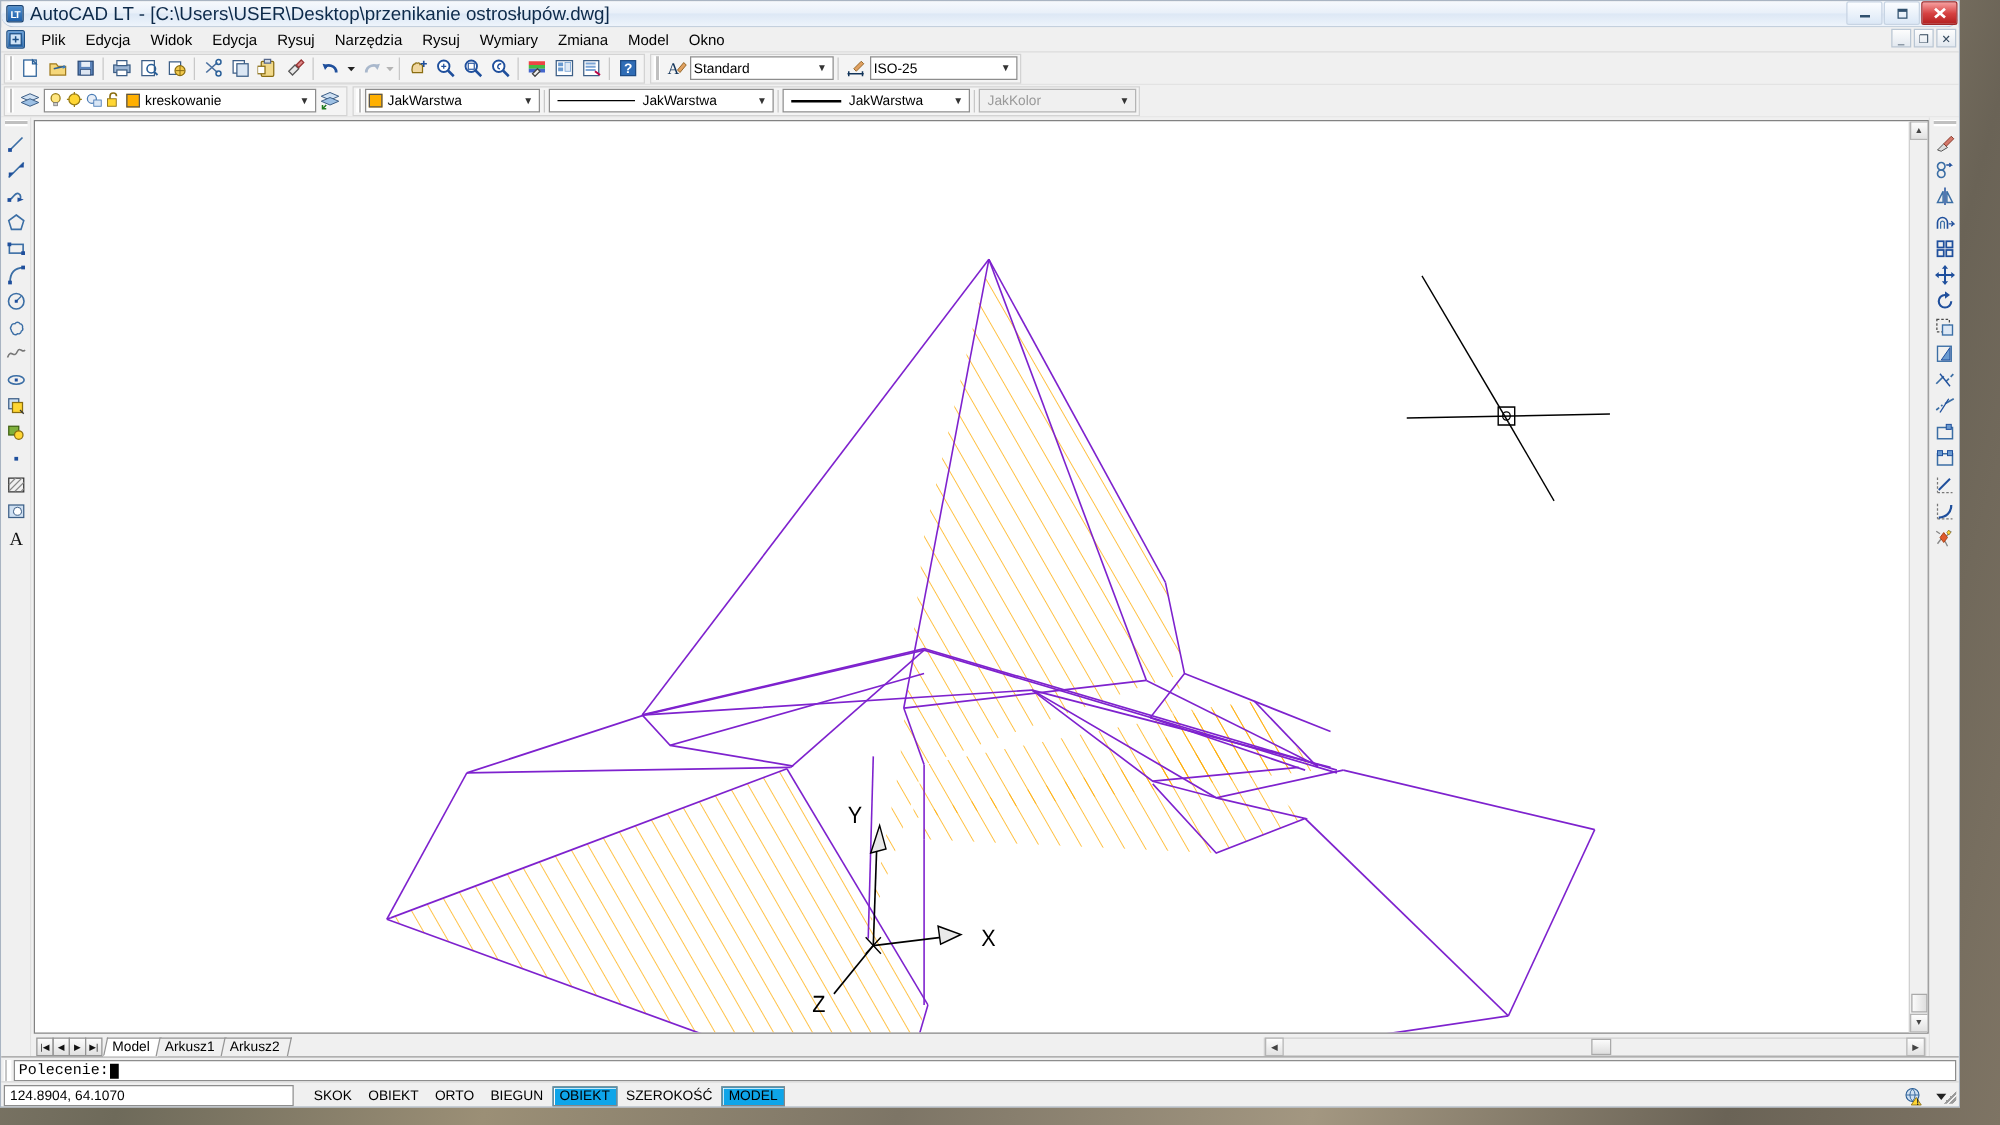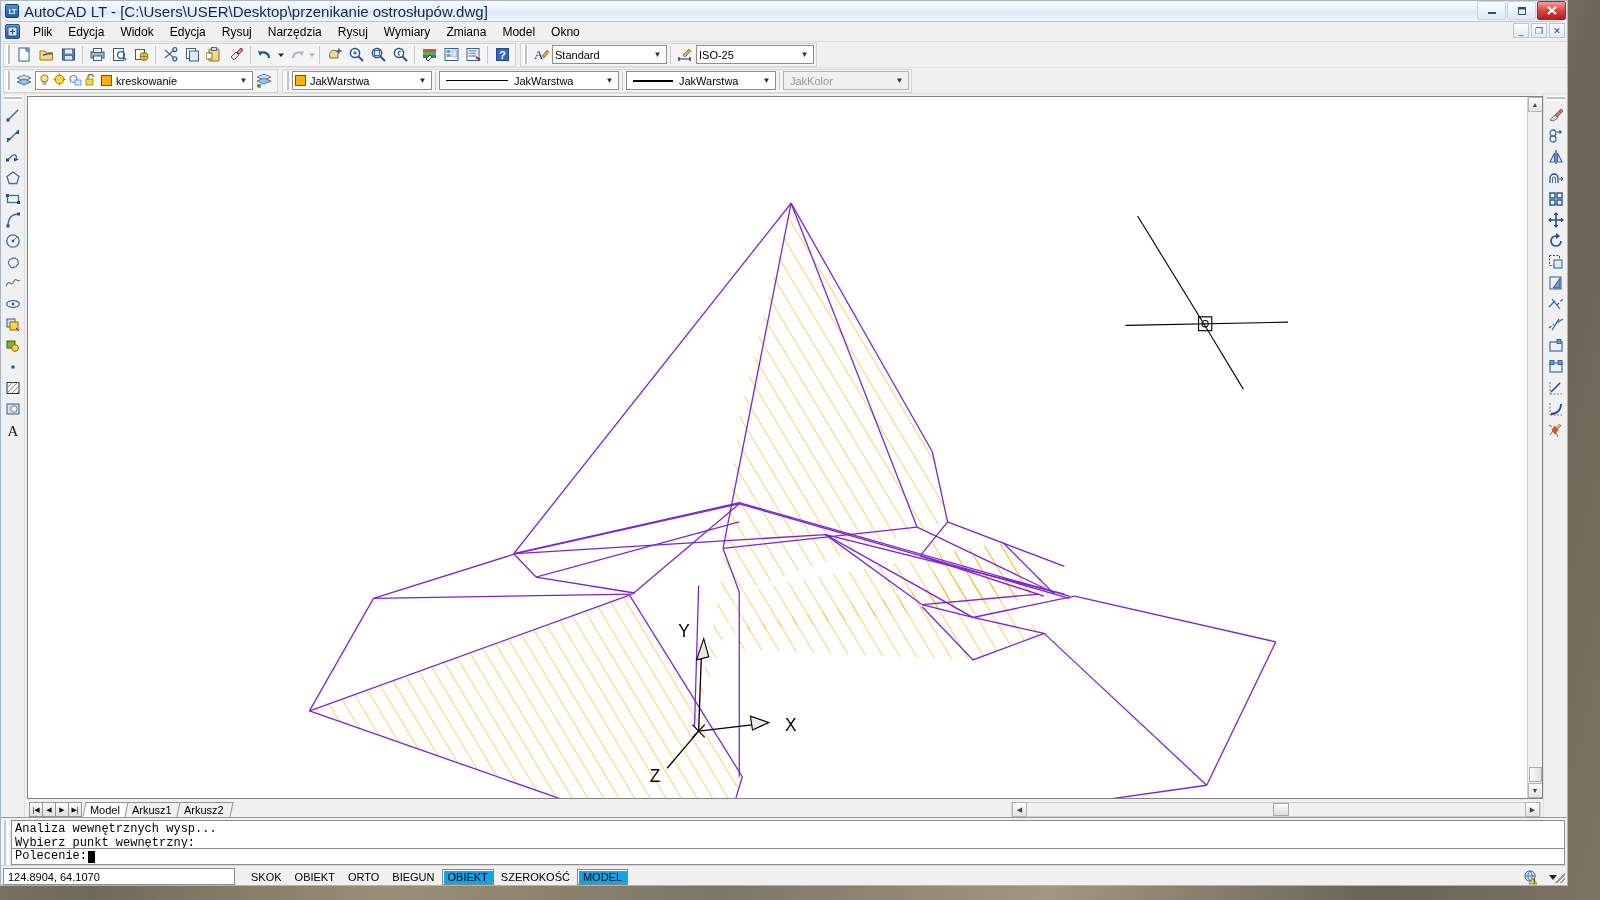--- a/index.html
+++ b/index.html
@@ -875,22 +875,20 @@
             <path d="M7,4 L10,8 L7,12 L4,8 Z" fill="#e05a2a" stroke="#a03a10" stroke-width="0.7"></path>
             <path d="M11,2 l1.5,2 l-1.5,2 l-1.5,-2 Z" fill="#ffd633" stroke="#8a6d10" stroke-width="0.6"></path>
           </svg>
       </div>
     </div>
   </div>
 
   <div id="cmdarea">
     <div id="cmdgrip"></div>
     <div id="cmdbox">
-      <div id="cmdhist"><span>Analiza wewnętrznych wysp...</span>
-<span>Wybierz punkt wewnętrzny:</span></div>
       <div id="cmdline">
         <span>Polecenie:</span>
           <span class="caret"></span>
       </div>
     </div>
   </div>
 
   <div id="statusbar">
     <div id="coords">124.8904, 64.1070</div>
     <div class="statgap"></div>

